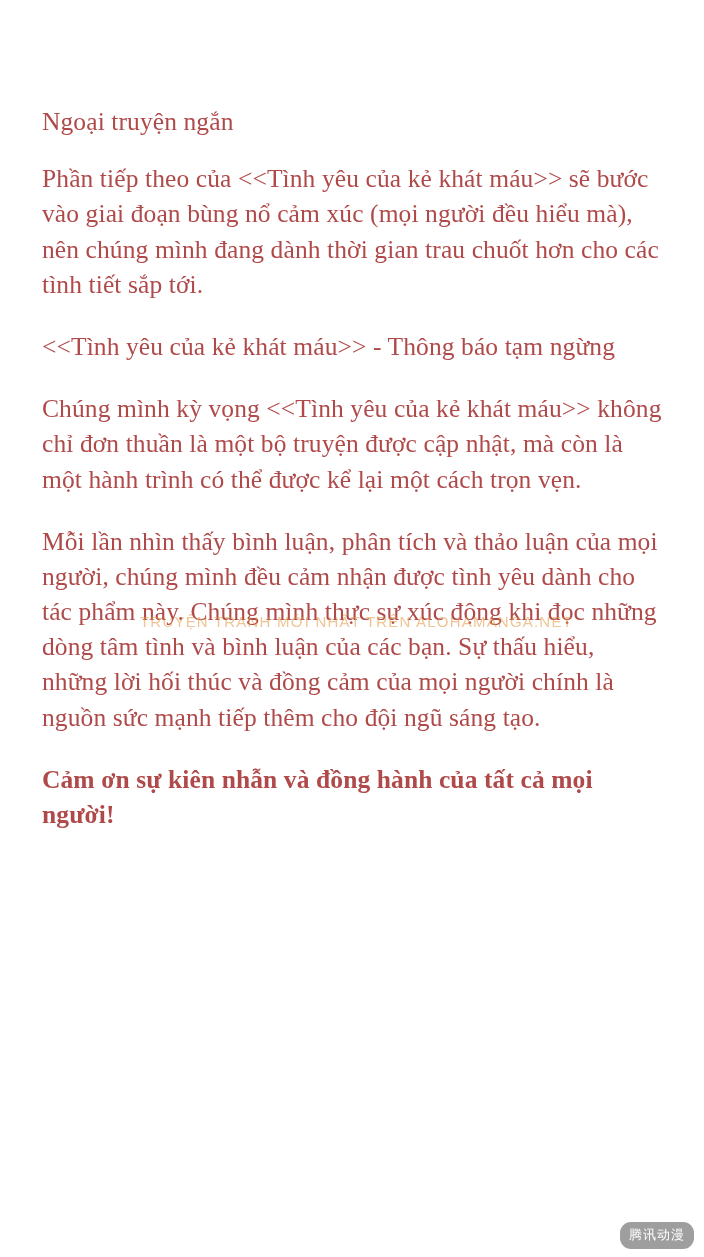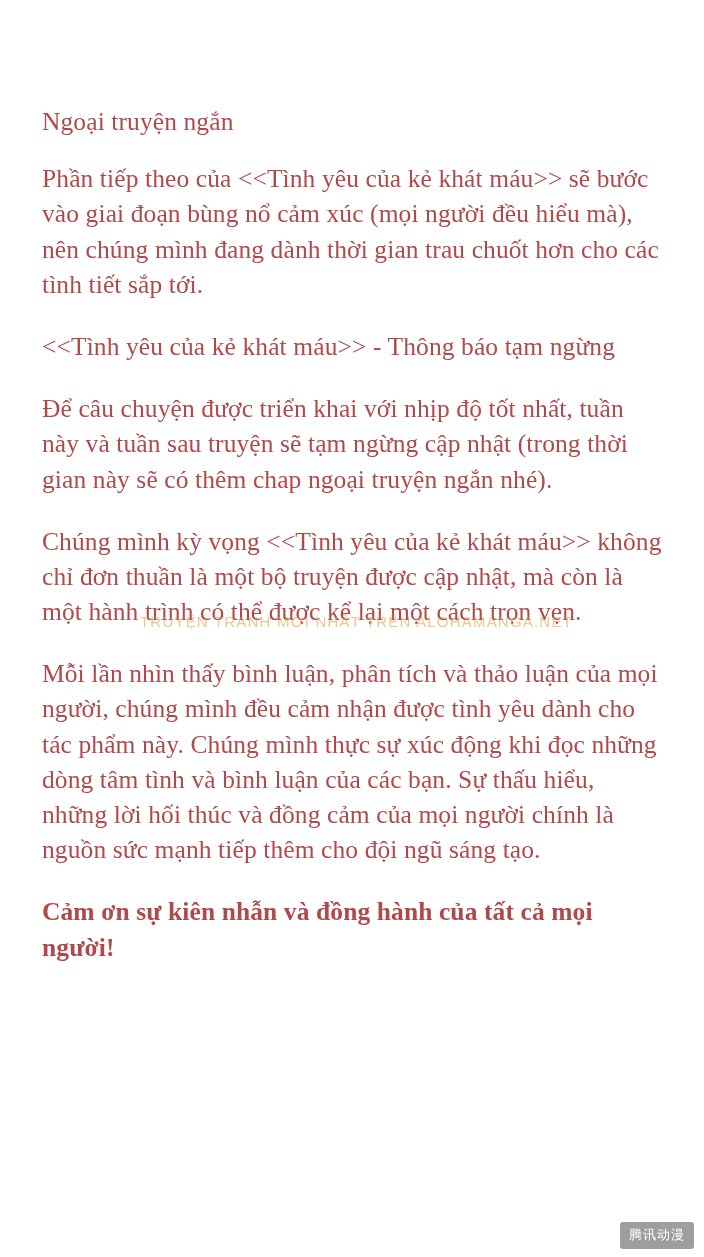--- a/index.html
+++ b/index.html
@@ -59,34 +59,33 @@
   .corner-badge {
     position: absolute;
     right: 10px;
     bottom: 8px;
     background: #8e8e8e;
     color: #ffffff;
     font-family: "Liberation Sans", sans-serif;
     font-size: 13px;
     letter-spacing: 1px;
     padding: 4px 9px 5px 9px;
-    border-radius: 3px;
+    border-radius: 11px;
     opacity: 0.85;
   }
 </style>
 </head>
 <body>
 
 <div class="page">
 
   <div class="content">
     <p class="para heading">Ngoại truyện ngắn</p>
     <p class="para">Phần tiếp theo của &lt;&lt;Tình yêu của kẻ khát máu&gt;&gt; sẽ bước vào giai đoạn bùng nổ cảm xúc (mọi người đều hiểu mà), nên chúng mình đang dành thời gian trau chuốt hơn cho các tình tiết sắp tới.</p>
     <p class="para">&lt;&lt;Tình yêu của kẻ khát máu&gt;&gt; - Thông báo tạm ngừng</p>
-    <p class="para">Để câu chuyện được triển khai với nhịp độ tốt nhất, tuần này và tuần sau truyện sẽ tạm ngừng cập nhật (trong thời gian này sẽ có thêm chap ngoại truyện ngắn nhé).</p>
     <p class="para">Chúng mình kỳ vọng &lt;&lt;Tình yêu của kẻ khát máu&gt;&gt; không chỉ đơn thuần là một bộ truyện được cập nhật, mà còn là một hành trình có thể được kể lại một cách trọn vẹn.</p>
     <p class="para">Mỗi lần nhìn thấy bình luận, phân tích và thảo luận của mọi người, chúng mình đều cảm nhận được tình yêu dành cho tác phẩm này. Chúng mình thực sự xúc động khi đọc những dòng tâm tình và bình luận của các bạn. Sự thấu hiểu, những lời hối thúc và đồng cảm của mọi người chính là nguồn sức mạnh tiếp thêm cho đội ngũ sáng tạo.</p>
     <p class="para last">Cảm ơn sự kiên nhẫn và đồng hành của tất cả mọi người!</p>
   </div>
 
   <div class="watermark-text">TRUYỆN TRANH MỚI NHẤT TRÊN ALOHAMANGA.NET</div>
 
   <div class="corner-badge">腾讯动漫</div>
 
 </div>

